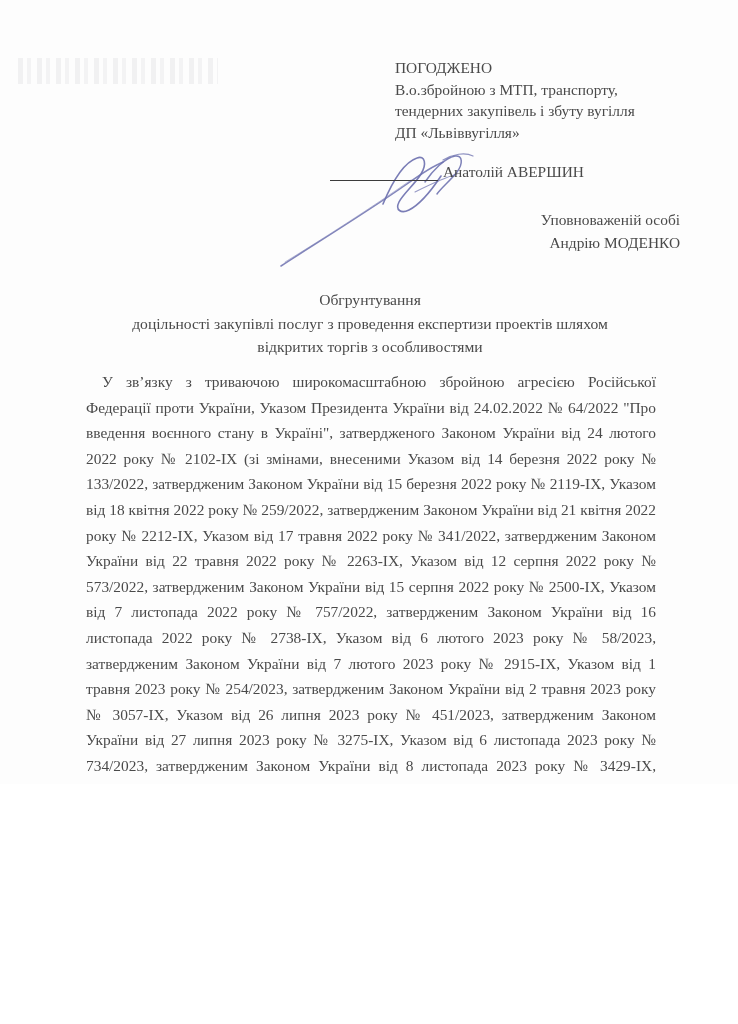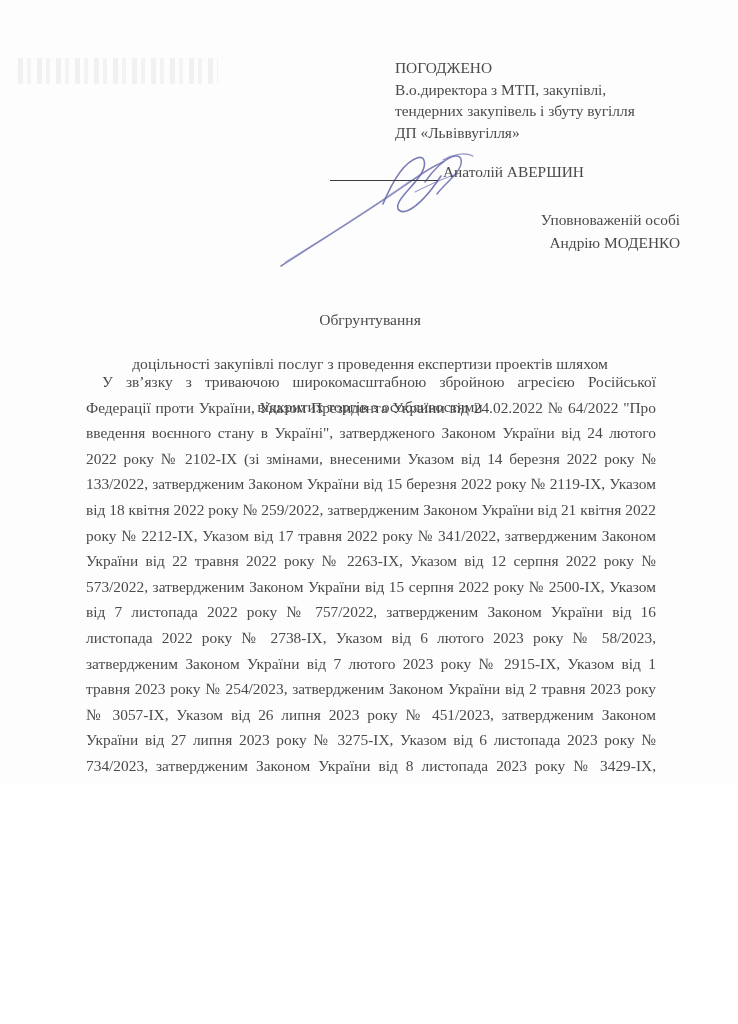--- a/index.html
+++ b/index.html
@@ -97,21 +97,21 @@
   
   .doc-title {
     position: absolute;
     left: 84px;
     top: 288px;
     width: 572px;
     text-align: center;
     font-size: 15.6px;
     line-height: 23.5px;
   }
-  .title-line { display: block; margin-top: 20px; }
+  .title-line { display: block; }
 
   
   .body-text {
     position: absolute;
     left: 86px;
     top: 369px;
     width: 570px;
     font-size: 15.4px;
     line-height: 25.6px;
     text-align: justify;
@@ -244,21 +244,21 @@
 </style>
 </head>
 <body>
 
 <div class="page">
 
   <div class="scan-artifact"></div>
 
   <div class="approval-block">
     <span class="approval-line">ПОГОДЖЕНО</span>
-    <span class="approval-line">В.о.директора з МТП, закупівлі,</span>
+    <span class="approval-line">В.о.збройною з МТП, транспорту,</span>
     <span class="approval-line">тендерних закупівель і збуту вугілля</span>
     <span class="approval-line">ДП «Львіввугілля»</span>
   </div>
 
   <svg class="signature-ink" viewBox="0 0 230 130">
     <g fill="none" stroke="#6b6fae" stroke-linecap="round" stroke-linejoin="round">
       <path d="M6 126 C 40 104, 92 72, 132 44 C 146 34, 158 26, 168 22" stroke-width="1.5" opacity="0.85"></path>
       <path d="M10 122 C 46 100, 96 68, 136 40" stroke-width="0.9" opacity="0.5"></path>
       <path d="M108 64 C 118 40, 130 22, 142 18 C 150 15, 152 24, 146 34 C 140 44, 128 54, 124 62 C 120 70, 126 74, 134 70 C 146 64, 158 48, 166 36" stroke-width="1.6" opacity="0.9"></path>
       <path d="M150 42 C 158 30, 170 18, 180 16 C 188 15, 188 24, 182 32 C 176 40, 166 48, 162 54" stroke-width="1.5" opacity="0.88"></path>

